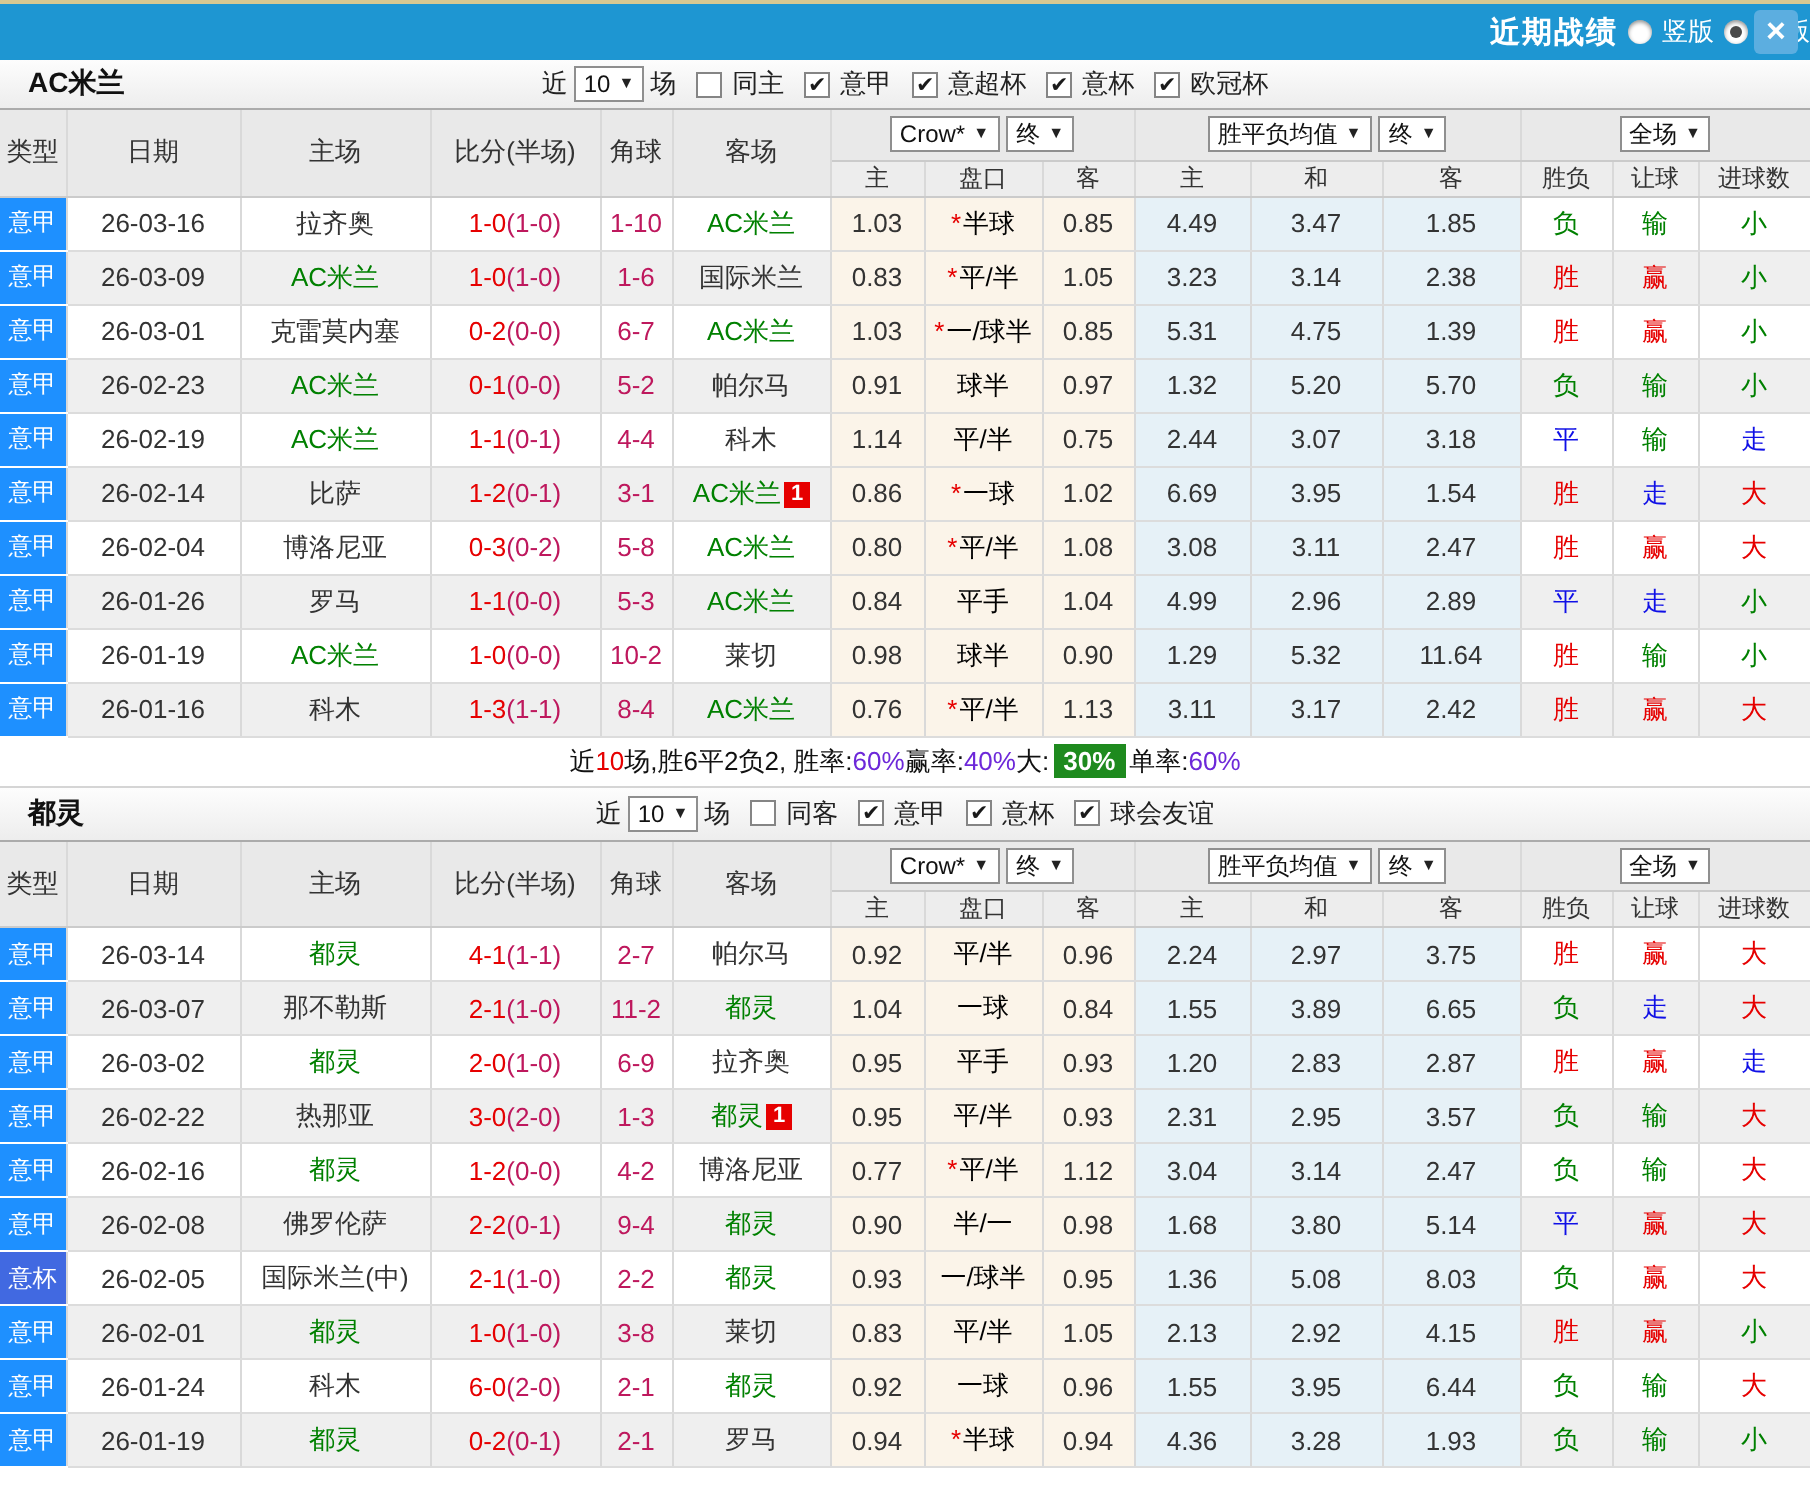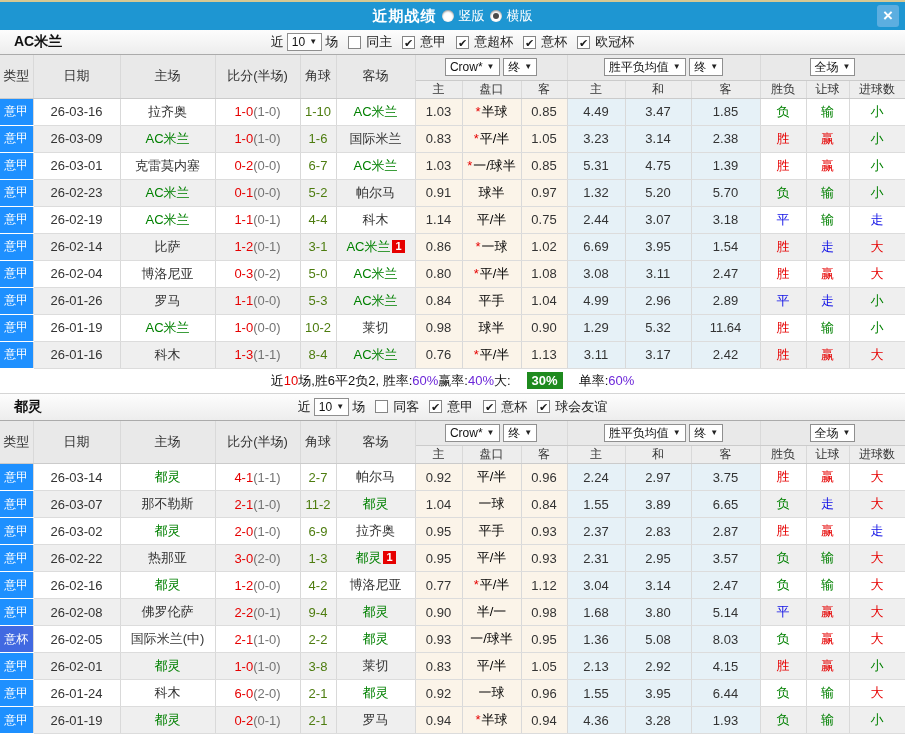--- a/index.html
+++ b/index.html
@@ -7,21 +7,21 @@
   body {
     width:905px; height:752px; overflow:hidden;
     background:#fff;
     font-family:"Liberation Sans","DejaVu Sans",sans-serif;
     font-size:13px; color:#333;
   }
   .top-strip { height:2px; background:#D7C892; }
   
   .titlebar {
     height:28px; background:#1E96D2; position:relative;
-    display:flex; align-items:center; justify-content:center; gap:5px;
+    display:flex; align-items:center; justify-content:flex-end; gap:5px;
   }
   .titlebar .title { color:#fff; font-weight:bold; font-size:15px; letter-spacing:1px; }
   .radio {
     display:inline-block; width:12px; height:12px; border-radius:50%;
     background:#fff; box-shadow:inset 0 1px 2px rgba(0,0,0,.45); position:relative; cursor:pointer;
   }
   .radio.sel::after { content:""; position:absolute; left:3px; top:3px; right:3px; bottom:3px; background:#4a4a4a; border-radius:50%; }
   .radio-label { color:#fff; font-size:13px; }
   .close-btn {
     position:absolute; right:6px; top:3px; width:22px; height:22px;
@@ -61,36 +61,36 @@
   thead tr.sub-row th { height:16px; font-size:12px; background:#EDEDED; }
   tbody td { height:27px; font-size:13px; }
   tr.even td { background:#fff; }
   tr.odd td { background:#EFEFEF; }
   td.cell-type { background:#1E90FF !important; color:#fff; font-size:12px; border-bottom:1px solid #fff; }
   td.cell-type.cup { background:#4169E1 !important; }
   td.cell-hc { background:#FBF4E9 !important; }
   td.cell-m  { background:#E6F1F7 !important;margin-top:12px; }
   .team-self { color:#008000; }
   .ft { color:#E60000; }
-  .ht { color:#737373; }
-  .corner { color:#4d7c0f; }
+  .ht { color:#be185d; }
+  .corner { color:#be185d; }
   .hc-name { color:#000000; }
   .star { color:#E60000; margin-right:1px; }
   .badge {
     display:inline-block; background:#E60000; color:#fff; font-size:11px; font-weight:bold;
     line-height:13px; padding:0 3px; margin-left:2px; vertical-align:1px;
   }
   .res-r { color:#E60000; } .res-g { color:#008000; } .res-b { color:#0F0FE6; }
   
   .summary-row {
     height:25px; border-bottom:1px solid #D5D5D5; background:#fff;
     display:flex; align-items:center; justify-content:center; font-size:13px; color:#111;
   }
   .sum-k { color:#111; } .sum-red { color:#E60000; } .sum-blue { color:#6d28d9; }
-  .sum-badge { background:#1E8A1E; color:#fff; font-weight:bold; padding:1px 5px; margin:0 16px; }
+  .sum-badge { background:#1E8A1E; color:#fff; font-weight:bold; padding:1px 5px; margin:0 2px; }
 </style>
 </head>
 <body>
 
 <div class="top-strip"></div>
 
 <div class="titlebar">
   <span class="title">近期战绩</span>
   <span class="radio" id="radio-0"></span>
   <span class="radio-label">竖版</span>
@@ -279,21 +279,21 @@
           <td class="cell-m">1.54</td>
           <td class="res-r">胜</td>
           <td class="res-b">走</td>
           <td class="res-r">大</td>
         </tr>
         <tr class="even">
           <td class="cell-type">意甲</td>
           <td class="cell-date">26-02-04</td>
           <td><span class="">博洛尼亚</span></td>
           <td><span class="ft">0-3</span><span class="ht">(0-2)</span></td>
-          <td class="corner">5-0</td>
+          <td class="corner">5-8</td>
           <td><span class="team-self">AC米兰</span></td>
           <td class="cell-hc">0.80</td>
           <td class="cell-hc"><span class="star">*</span><span class="hc-name">平/半</span></td>
           <td class="cell-hc">1.08</td>
           <td class="cell-m">3.08</td>
           <td class="cell-m">3.11</td>
           <td class="cell-m">2.47</td>
           <td class="res-r">胜</td>
           <td class="res-r">赢</td>
           <td class="res-r">大</td>
@@ -477,21 +477,21 @@
         <tr class="even">
           <td class="cell-type">意甲</td>
           <td class="cell-date">26-03-02</td>
           <td><span class="team-self">都灵</span></td>
           <td><span class="ft">2-0</span><span class="ht">(1-0)</span></td>
           <td class="corner">6-9</td>
           <td><span class="">拉齐奥</span></td>
           <td class="cell-hc">0.95</td>
           <td class="cell-hc"><span class="hc-name">平手</span></td>
           <td class="cell-hc">0.93</td>
-          <td class="cell-m">2.37</td>
+          <td class="cell-m">1.20</td>
           <td class="cell-m">2.83</td>
           <td class="cell-m">2.87</td>
           <td class="res-r">胜</td>
           <td class="res-r">赢</td>
           <td class="res-b">走</td>
         </tr>
         <tr class="odd">
           <td class="cell-type">意甲</td>
           <td class="cell-date">26-02-22</td>
           <td><span class="">热那亚</span></td>

